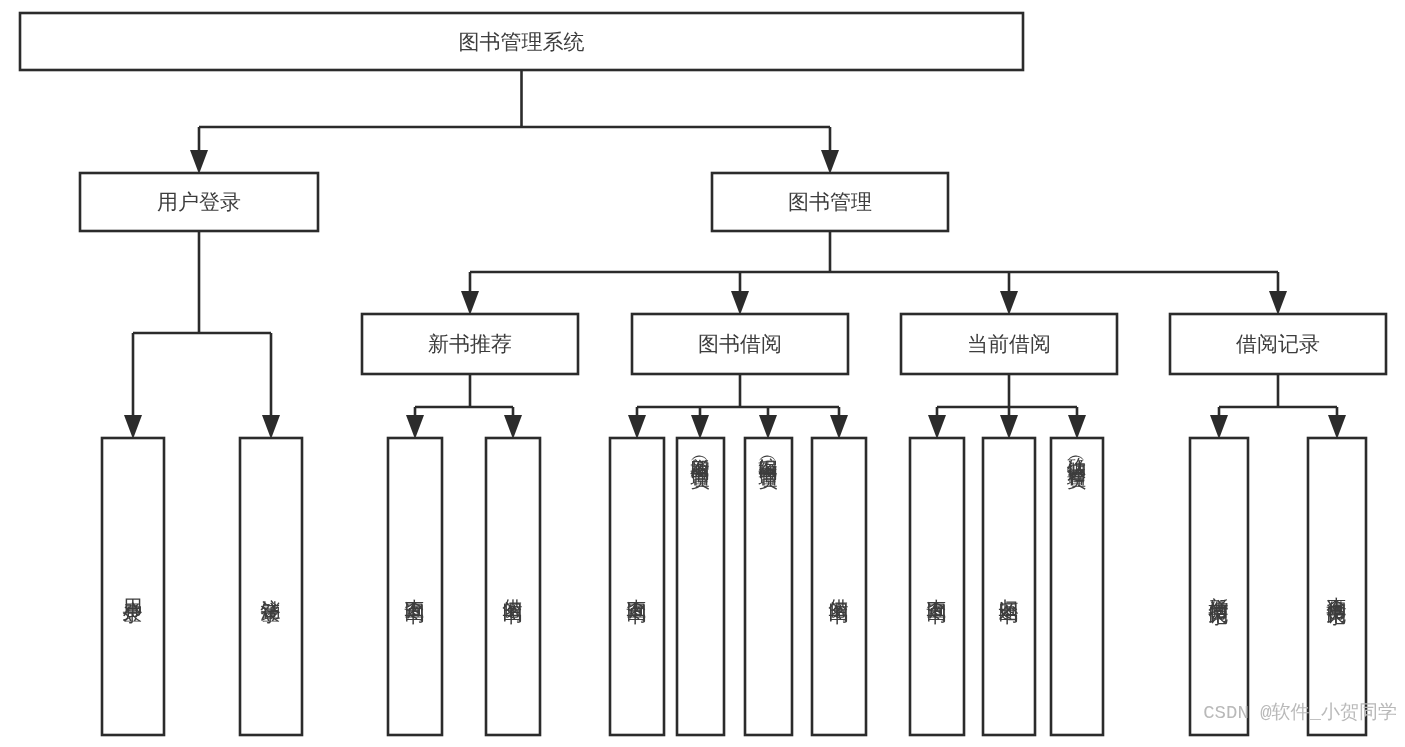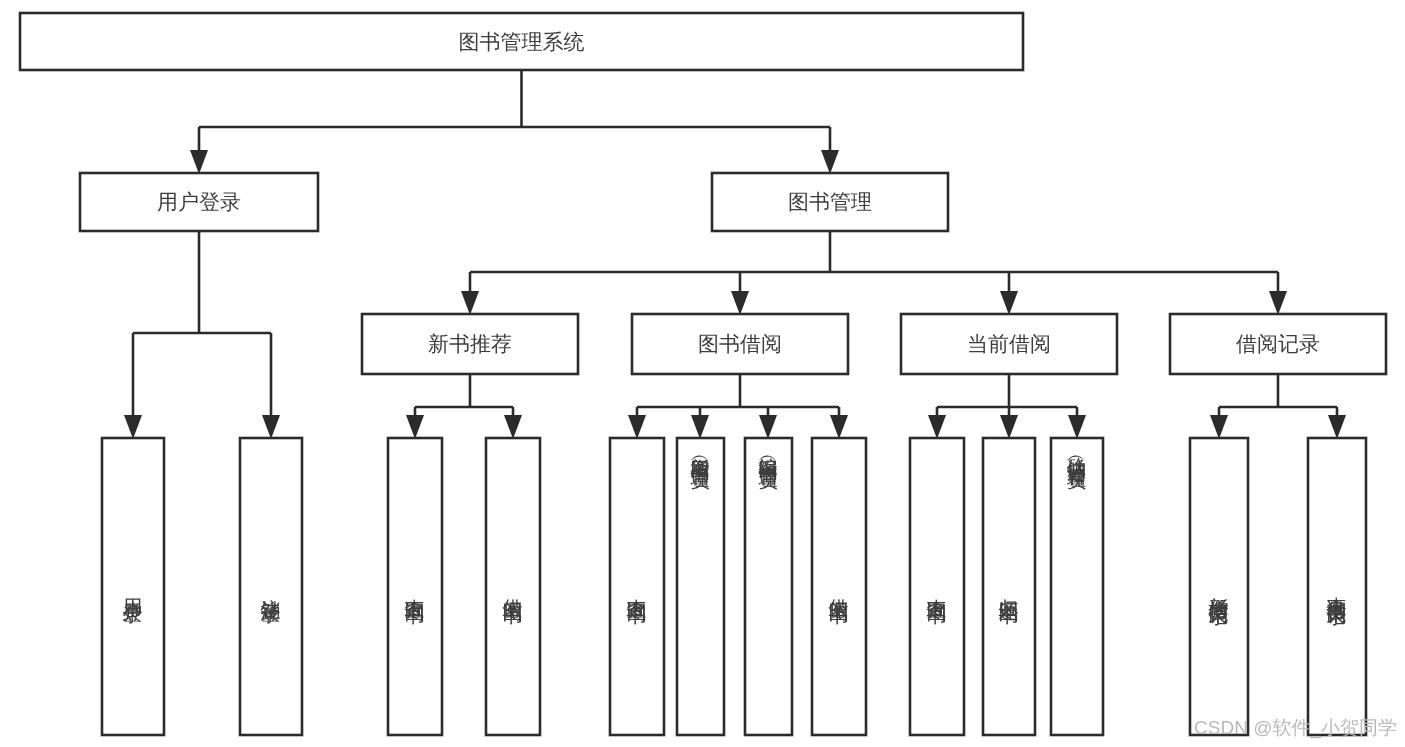--- a/index.html
+++ b/index.html
@@ -55,22 +55,22 @@
     font-size: 20px;
     line-height: 1.0;
     color: #3d3d3d;
     letter-spacing: 2px;
     white-space: nowrap;
   }
   .vlabel.narrow { font-size: 19px; }
   .watermark {
     position: absolute;
     right: 8px;
-    bottom: 6px;
-    font-family: Liberation Sans, sans-serif;
+    bottom: 22px;
+    font-family: Liberation Mono, monospace;
     font-size: 19px;
     color: #b9b9b9;
     white-space: nowrap;
     pointer-events: none;
   }
 </style>
 </head>
 <body>
 
 <svg id="diagram" viewBox="0 0 1405 747" xmlns="http://www.w3.org/2000/svg">

